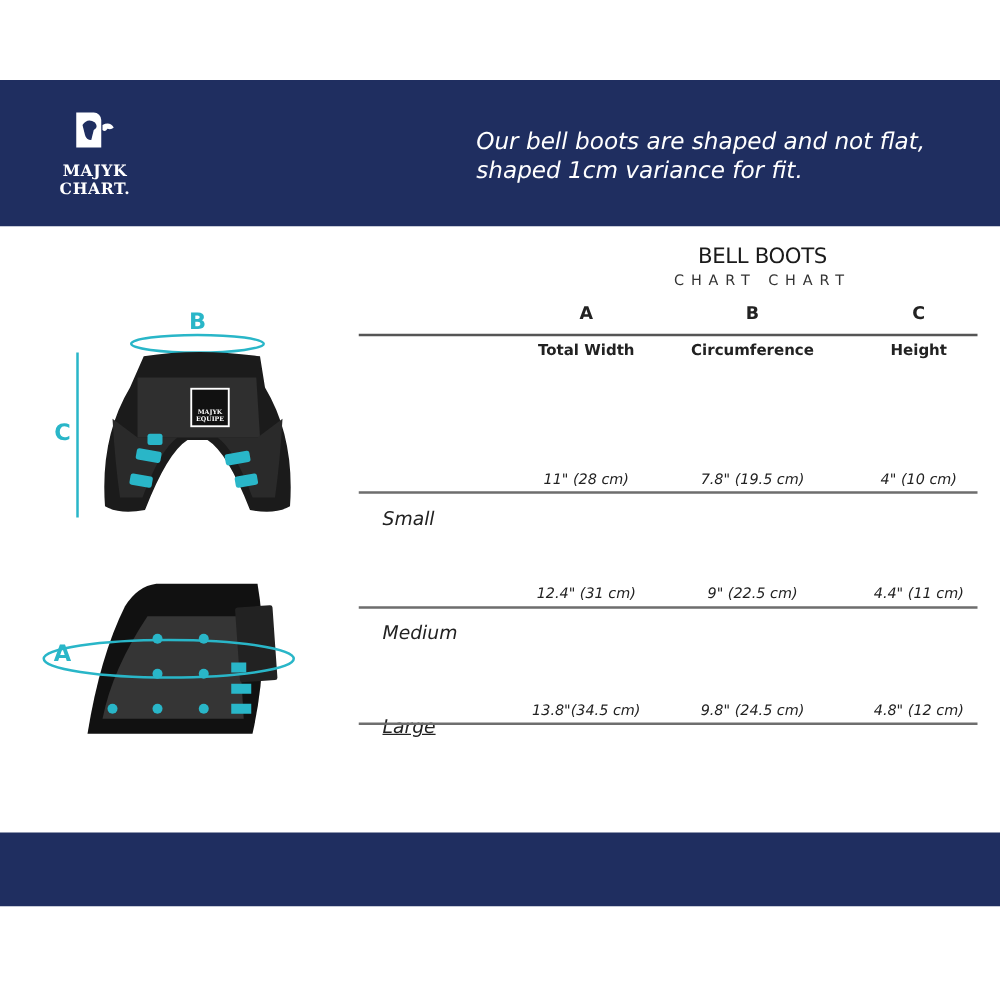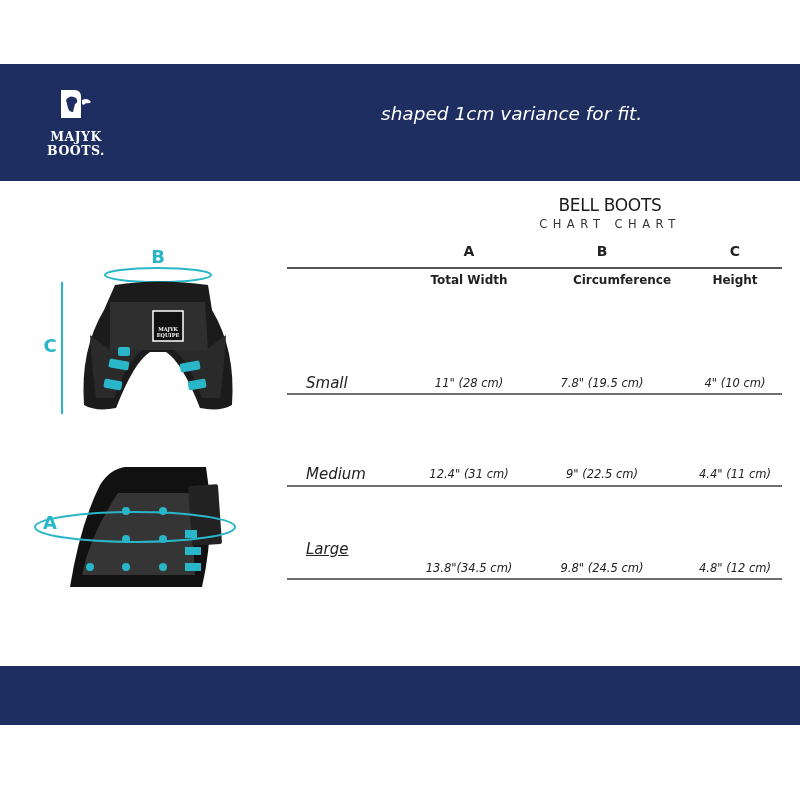--- a/index.html
+++ b/index.html
@@ -41,42 +41,43 @@
     .col-letter, .col-head {
       position: absolute; text-align: center; font-weight: bold;
       font-family: "DejaVu Sans", sans-serif; color: #222;
     }
     .col-letter { top: 243px; font-size: 14px; width: 100px; }
     .col-head { top: 273px; font-size: 12px; width: 140px; }
     .hline { position: absolute; left: 287px; width: 495px; height: 2px; background: #555; }
     .hline.thin { height: 1.5px; background: #6e6e6e; }
     .size-label {
       position: absolute; left: 306px; font-style: italic; font-size: 15px;
-      font-family: "DejaVu Sans", sans-serif; color: #222;
+      font-family: "DejaVu Sans", sans-serif; color: #222; margin-top: 32px;
     }
     .cell {
       position: absolute; text-align: center; font-style: italic; font-size: 11.5px;
       font-family: "DejaVu Sans", sans-serif; color: #222; width: 140px;
     }
     .illus { position: absolute; }
   </style>
 </head>
 <body>
 
 <div class="banner-top">
   <div class="logo">
     <svg width="80" height="40" viewBox="0 0 80 40" style="position:absolute;left:0;top:0;">
       <path d="M25 4 h14 a6 6 0 0 1 6 6 v22 h-20 z" fill="#ffffff"></path>
       <path d="M30 14 q4 -6 10 -2 q3 4 -1 6 l-2 8 q-4 0 -5 -4 z" fill="#1f2e60"></path>
       <path d="M46 14 q6 -3 9 2 q-2 2 -5 1 q-2 3 -4 1 z" fill="#ffffff"></path>
     </svg>
     <div class="logo-word" style="top:44px;">MAJYK</div>
-    <div class="logo-word" style="top:58px;">BOOTS.</div>
+    <div class="logo-word" style="top:58px;">CHART.</div>
   </div>
   <div class="tagline">
+    <div>Our bell boots are shaped and not flat,</div>
     <div>shaped 1cm variance for fit.</div>
   </div>
 </div>
 
 <svg class="illus" style="left:30px;top:240px;" width="230" height="180" viewBox="0 0 230 180">
   <text x="128" y="23" font-family="DejaVu Sans, sans-serif" font-weight="bold" font-size="18" fill="#29b6c8" text-anchor="middle">B</text>
   <ellipse cx="128" cy="35" rx="53" ry="7" fill="none" stroke="#29b6c8" stroke-width="2"></ellipse>
   <line x1="32" y1="42" x2="32" y2="174" stroke="#29b6c8" stroke-width="2"></line>
   <text x="20" y="112" font-family="DejaVu Sans, sans-serif" font-weight="bold" font-size="18" fill="#29b6c8" text-anchor="middle">C</text>
   <path d="M85 45 Q128 38 178 45 L182 70 Q206 110 202 165 Q190 172 170 168 Q152 122 136 112 L120 112 Q104 122 86 168 Q66 172 54 165 Q50 110 74 70 Z" fill="#1b1b1b"></path>
@@ -114,21 +115,21 @@
 <div class="title">BELL BOOTS</div>
 <div class="subtitle">CHART CHART</div>
 
 <div class="col-letter" style="left:419px;">A</div>
 <div class="col-letter" style="left:552px;">B</div>
 <div class="col-letter" style="left:685px;">C</div>
 
 <div class="hline" style="top:267px;"></div>
 
 <div class="col-head" style="left:399px;">Total Width</div>
-<div class="col-head" style="left:552px;text-align:center;">Circumference</div>
+<div class="col-head" style="left:532px;text-align:center;">Circumference</div>
 <div class="col-head" style="left:665px;">Height</div>
 
 <div>
   <div class="size-label" style="top:374px;">Small</div>
   <div class="cell" style="left:399px;top:376px;">11" (28 cm)</div>
   <div class="cell" style="left:532px;top:376px;">7.8" (19.5 cm)</div>
   <div class="cell" style="left:665px;top:376px;">4" (10 cm)</div>
   <div class="hline thin" style="top:393px;"></div>
 </div>
 

